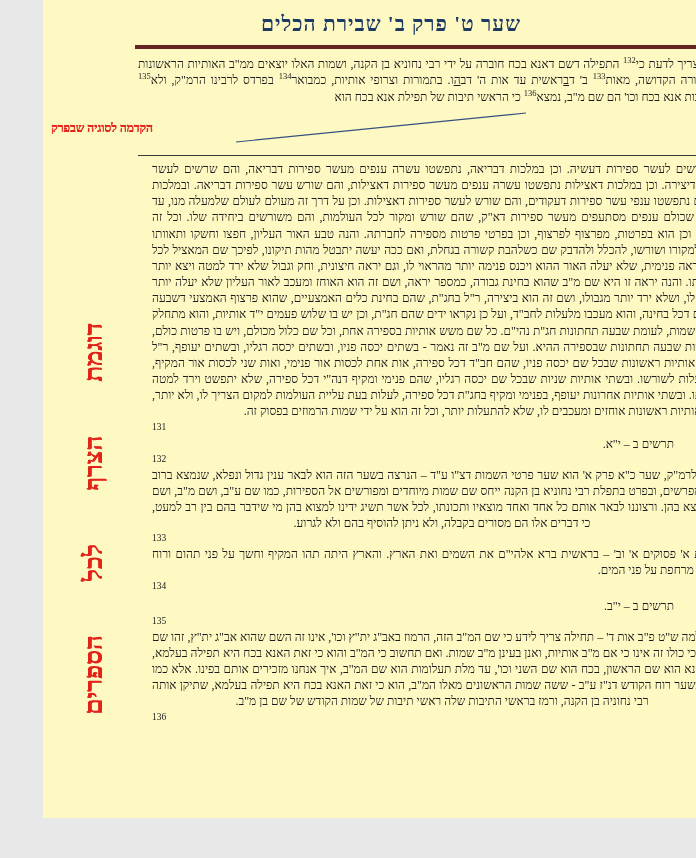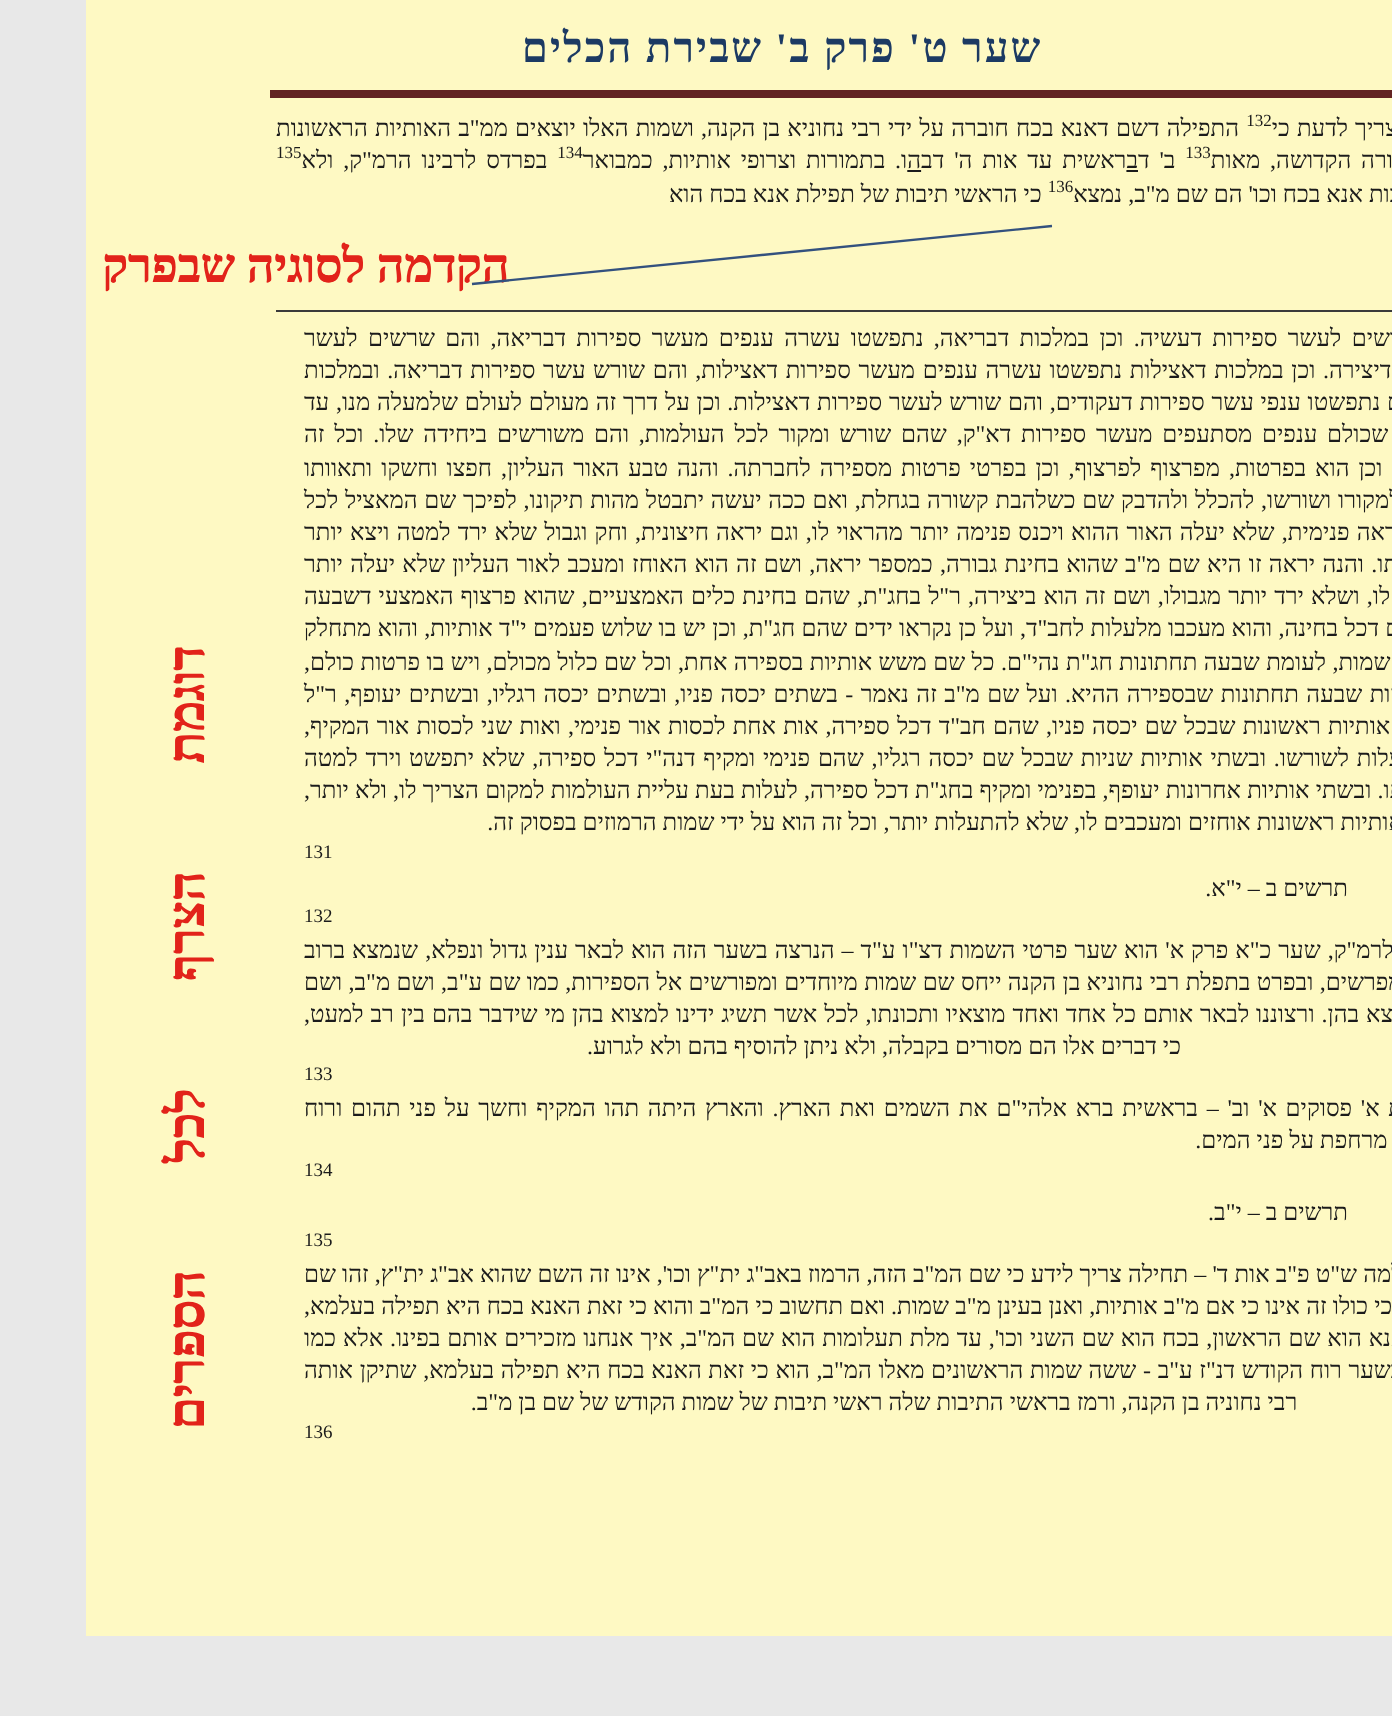--- a/index.html
+++ b/index.html
@@ -12,21 +12,21 @@
     position:absolute;top:12px;left:0;right:0;text-align:center;
     font-size:21px;font-weight:bold;color:#1c3a63;letter-spacing:1px;
   }
   .title-rule{position:absolute;top:45px;left:92px;width:584px;height:4px;background:#632423;}
   .main-para{
     position:absolute;top:56px;left:95px;width:580px;
     font-size:12px;line-height:16.4px;text-align:justify;
   }
   .red-annotation{
     position:absolute;top:121px;left:8px;color:#e2231a;
-    font-size:24px;font-weight:bold;white-space:nowrap;
+    font-size:12px;font-weight:bold;white-space:nowrap;
     text-shadow:0.4px 0 #e2231a;
   }
   .pointer-svg{position:absolute;top:0;left:0;width:696px;height:858px;pointer-events:none;}
   .fn-separator{position:absolute;top:155px;left:95px;width:577px;border-top:1px solid #3a3a3a;height:0;}
   .fn-area{
     position:absolute;top:161px;left:109px;width:580px;
     font-size:12px;line-height:16.15px;text-align:justify;
   }
   .fn-text{margin:0;}
   .fn-num{font-size:9.5px;line-height:12px;text-align:left;margin:1px 0 2px 0;}

